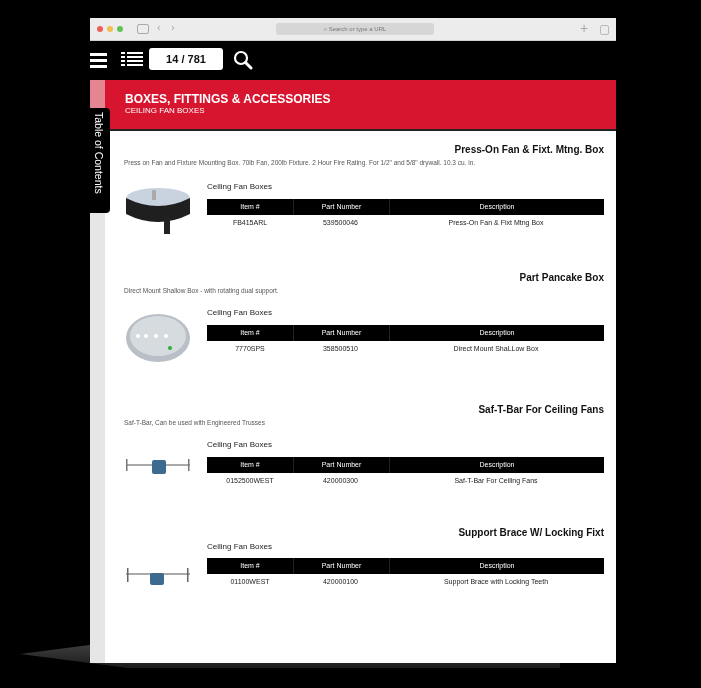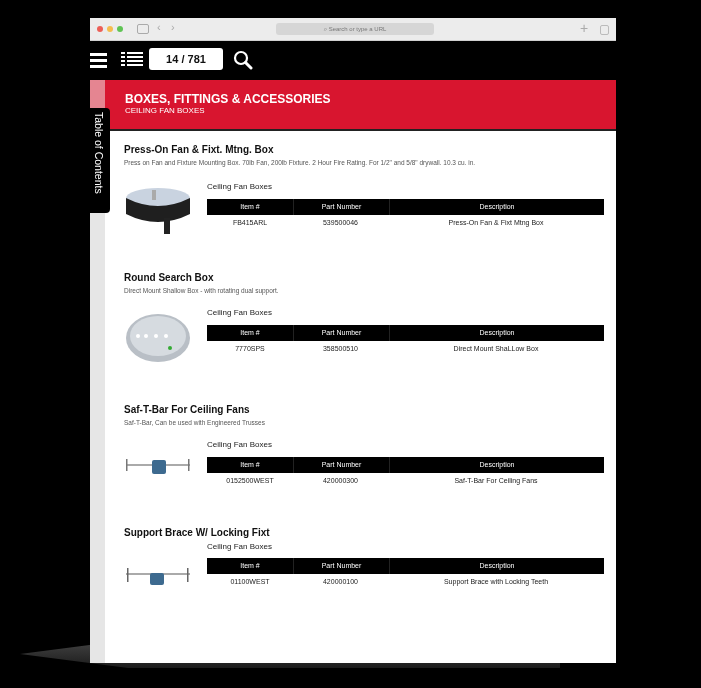--- a/index.html
+++ b/index.html
@@ -22,21 +22,21 @@
   .searchic { position:absolute; left:143px; top:9px; width:20px; height:20px; }
   .content { position:absolute; left:0; top:62px; right:0; bottom:0; }
   .leftbar { position:absolute; left:0; top:0; width:15px; bottom:0; background:#e6e6e6; }
   .leftbar-top { position:absolute; left:0; top:0; width:15px; height:49px; background:#e58591; }
   .header { position:absolute; left:15px; top:0; right:0; height:49px; background:#d8152f; border-bottom:2px solid #222; }
   .header .title { position:absolute; left:20px; top:12px; color:#fff; font-size:12px; font-weight:bold; }
   .header .sub { position:absolute; left:20px; top:26px; color:#fff; font-size:8px; }
   .toc { position:absolute; left:0px; top:28px; width:20px; height:105px; background:#000; border-radius:0 4px 4px 0; }
   .toc span { position:absolute; left:3px; top:4px; writing-mode:vertical-rl; color:#fff; font-size:10.5px; white-space:nowrap; }
   .product { position:absolute; left:34px; right:12px; }
-  .pname { font-size:10px; font-weight:bold; color:#111; }
+  .pname { font-size:10px; font-weight:bold; color:#111;text-align:right; }
   .pdesc { font-size:6.5px; color:#555; margin-top:4px; }
   .cat { position:absolute; left:83px; font-size:8px; color:#222; }
   .tbl { position:absolute; left:83px; right:0; font-size:7px; }
   .thead { display:flex; background:#000; color:#fff; height:16px; line-height:16px; }
   .tr { display:flex; height:16px; line-height:16px; color:#222; }
   .c1 { width:86px; text-align:center; border-right:1px solid #222; }
   .c2 { width:95px; text-align:center; border-right:1px solid #222; }
   .c3 { flex:1; text-align:center; }
   .tr .c1, .tr .c2 { border-right:none; }
   .pimg { position:absolute; left:0; width:70px; }
@@ -107,21 +107,21 @@
           </div>
         <div class="tr">
             <div class="c1">FB415ARL</div>
             <div class="c2">539500046</div>
             <div class="c3">Press-On Fan &amp; Fixt Mtng Box</div>
           </div>
       </div>
     </div>
 
     <div class="product" style="top:192px;height:110px">
-      <div class="pname">Round Search Box</div>
+      <div class="pname">Part Pancake Box</div>
       <div class="pdesc">Direct Mount Shallow Box - with rotating dual support.</div>
       <svg class="pimg" style="top:38px;height:56px" viewBox="0 0 70 56">
         <ellipse cx="34" cy="28" rx="32" ry="24" fill="#b9bfc6"></ellipse>
         <ellipse cx="34" cy="26" rx="28" ry="20" fill="#d6dbe0"></ellipse>
         <circle cx="14" cy="26" r="2" fill="#fff"></circle>
           <circle cx="22" cy="26" r="2" fill="#fff"></circle>
           <circle cx="32" cy="26" r="2" fill="#fff"></circle>
           <circle cx="42" cy="26" r="2" fill="#fff"></circle>
         <circle cx="46" cy="38" r="2" fill="#3a3"></circle>
       </svg>

